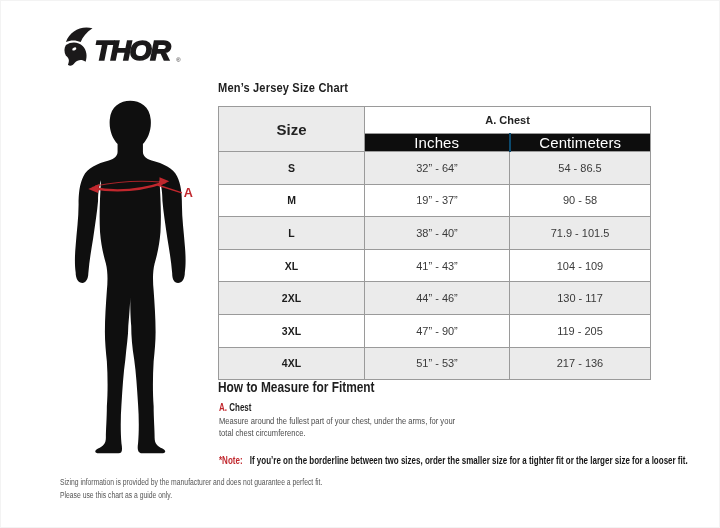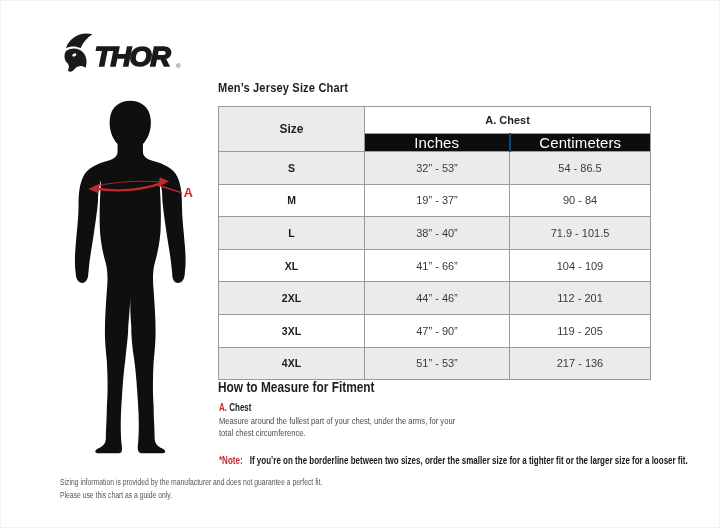--- a/index.html
+++ b/index.html
@@ -7,21 +7,21 @@
     position: relative;
     width: 720px;
     height: 528px;
     background: #ffffff;
     overflow: hidden;
     font-family: "Liberation Sans", sans-serif;
     box-shadow: inset 0 0 0 1px #f3f3f3;
   }
 
   
-  .logo { position: absolute; left: 61px; top: 32px; width: 124px; height: 44px; }
+  .logo { position: absolute; left: 61px; top: 26px; width: 124px; height: 44px; }
 
   
   .figure { position: absolute; left: 62px; top: 95px; width: 156px; height: 372px; }
 
   
   .title {
     position: absolute; left: 218px; top: 80px;
     font-size: 13.5px; font-weight: bold; color: #1e1e1e;
     white-space: nowrap; transform: scaleX(0.82); transform-origin: left top;
     letter-spacing: 0.2px;
@@ -34,21 +34,21 @@
   }
   table.size-chart col.c-size { width: 146px; }
   table.size-chart col.c-in   { width: 145px; }
   table.size-chart col.c-cm   { width: 141px; }
   table.size-chart th, table.size-chart td {
     border: 1px solid #9a9a9a; text-align: center; vertical-align: middle;
     padding: 0;
   }
   th.size-head {
     background: var(--row-alt-gray, #ebebeb);
-    font-size: 12px; font-weight: bold; color: #232323;
+    font-size: 15px; font-weight: bold; color: #232323;
   }
   th.group-head { height: 26px; background: #fff; font-size: 11px; font-weight: bold; color: #232323; }
   th.unit-head {
     height: 15px; background: var(--unit-bar-black, #0d0d0d); color: #fff;
     font-size: 15px; font-weight: normal; letter-spacing: 0.1px;
     border-top: 1px solid #fff; border-bottom: 1px solid #fff;
   }
   th.unit-head.unit-cm { border-left: 2px solid #0c4a6e; }
   tbody td { height: 31.6px; }
   tbody td.size-cell { font-weight: bold; font-size: 10.5px; color: #1c1c1c; }
@@ -144,46 +144,46 @@
         <th class="group-head" colspan="2">A. Chest</th>
       </tr>
       <tr>
         <th class="unit-head">Inches</th>
         <th class="unit-head unit-cm">Centimeters</th>
       </tr>
     </thead>
     <tbody>
     <tr>
       <td class="size-cell">S</td>
-      <td>32” - 53”</td>
+      <td>32” - 64”</td>
       <td>54 - 86.5</td>
     </tr>
 
     <tr>
       <td class="size-cell">M</td>
       <td>19” - 37”</td>
-      <td>90 - 84</td>
+      <td>90 - 58</td>
     </tr>
 
     <tr>
       <td class="size-cell">L</td>
       <td>38” - 40”</td>
       <td>71.9 - 101.5</td>
     </tr>
 
     <tr>
       <td class="size-cell">XL</td>
-      <td>41” - 66”</td>
+      <td>41” - 43”</td>
       <td>104 - 109</td>
     </tr>
 
     <tr>
       <td class="size-cell">2XL</td>
       <td>44” - 46”</td>
-      <td>112 - 201</td>
+      <td>130 - 117</td>
     </tr>
 
     <tr>
       <td class="size-cell">3XL</td>
       <td>47” - 90”</td>
       <td>119 - 205</td>
     </tr>
 
     <tr>
       <td class="size-cell">4XL</td>

